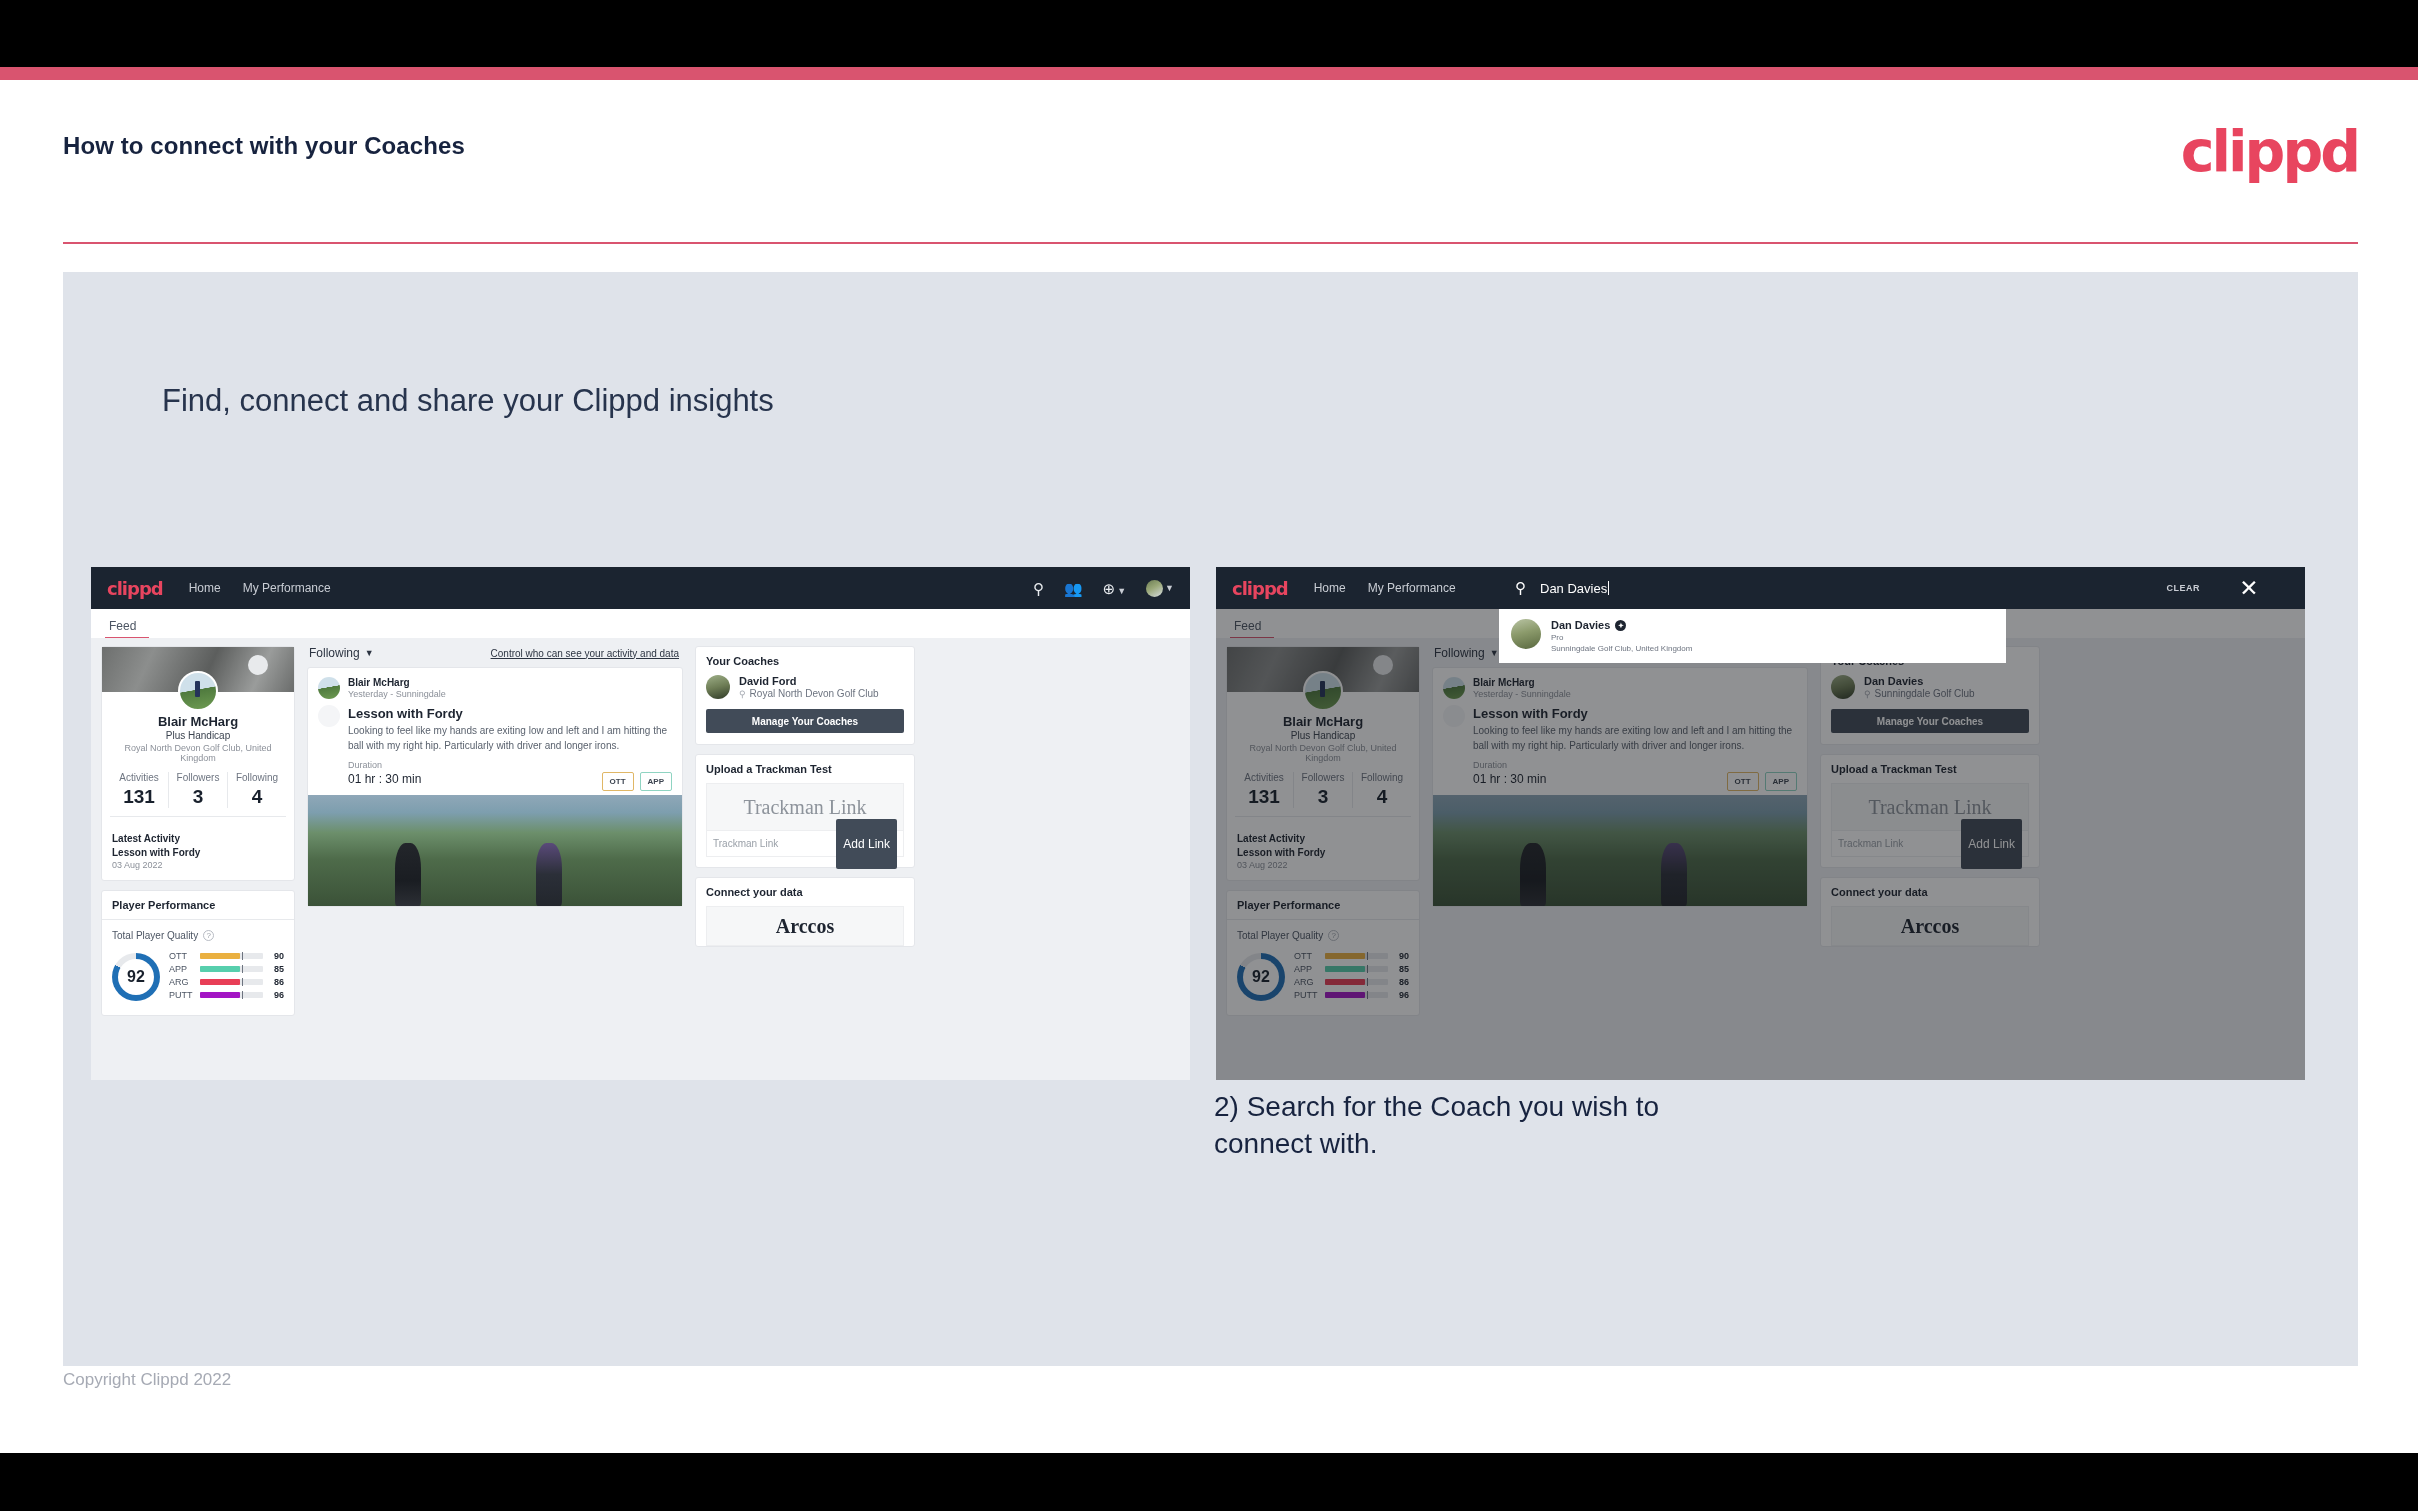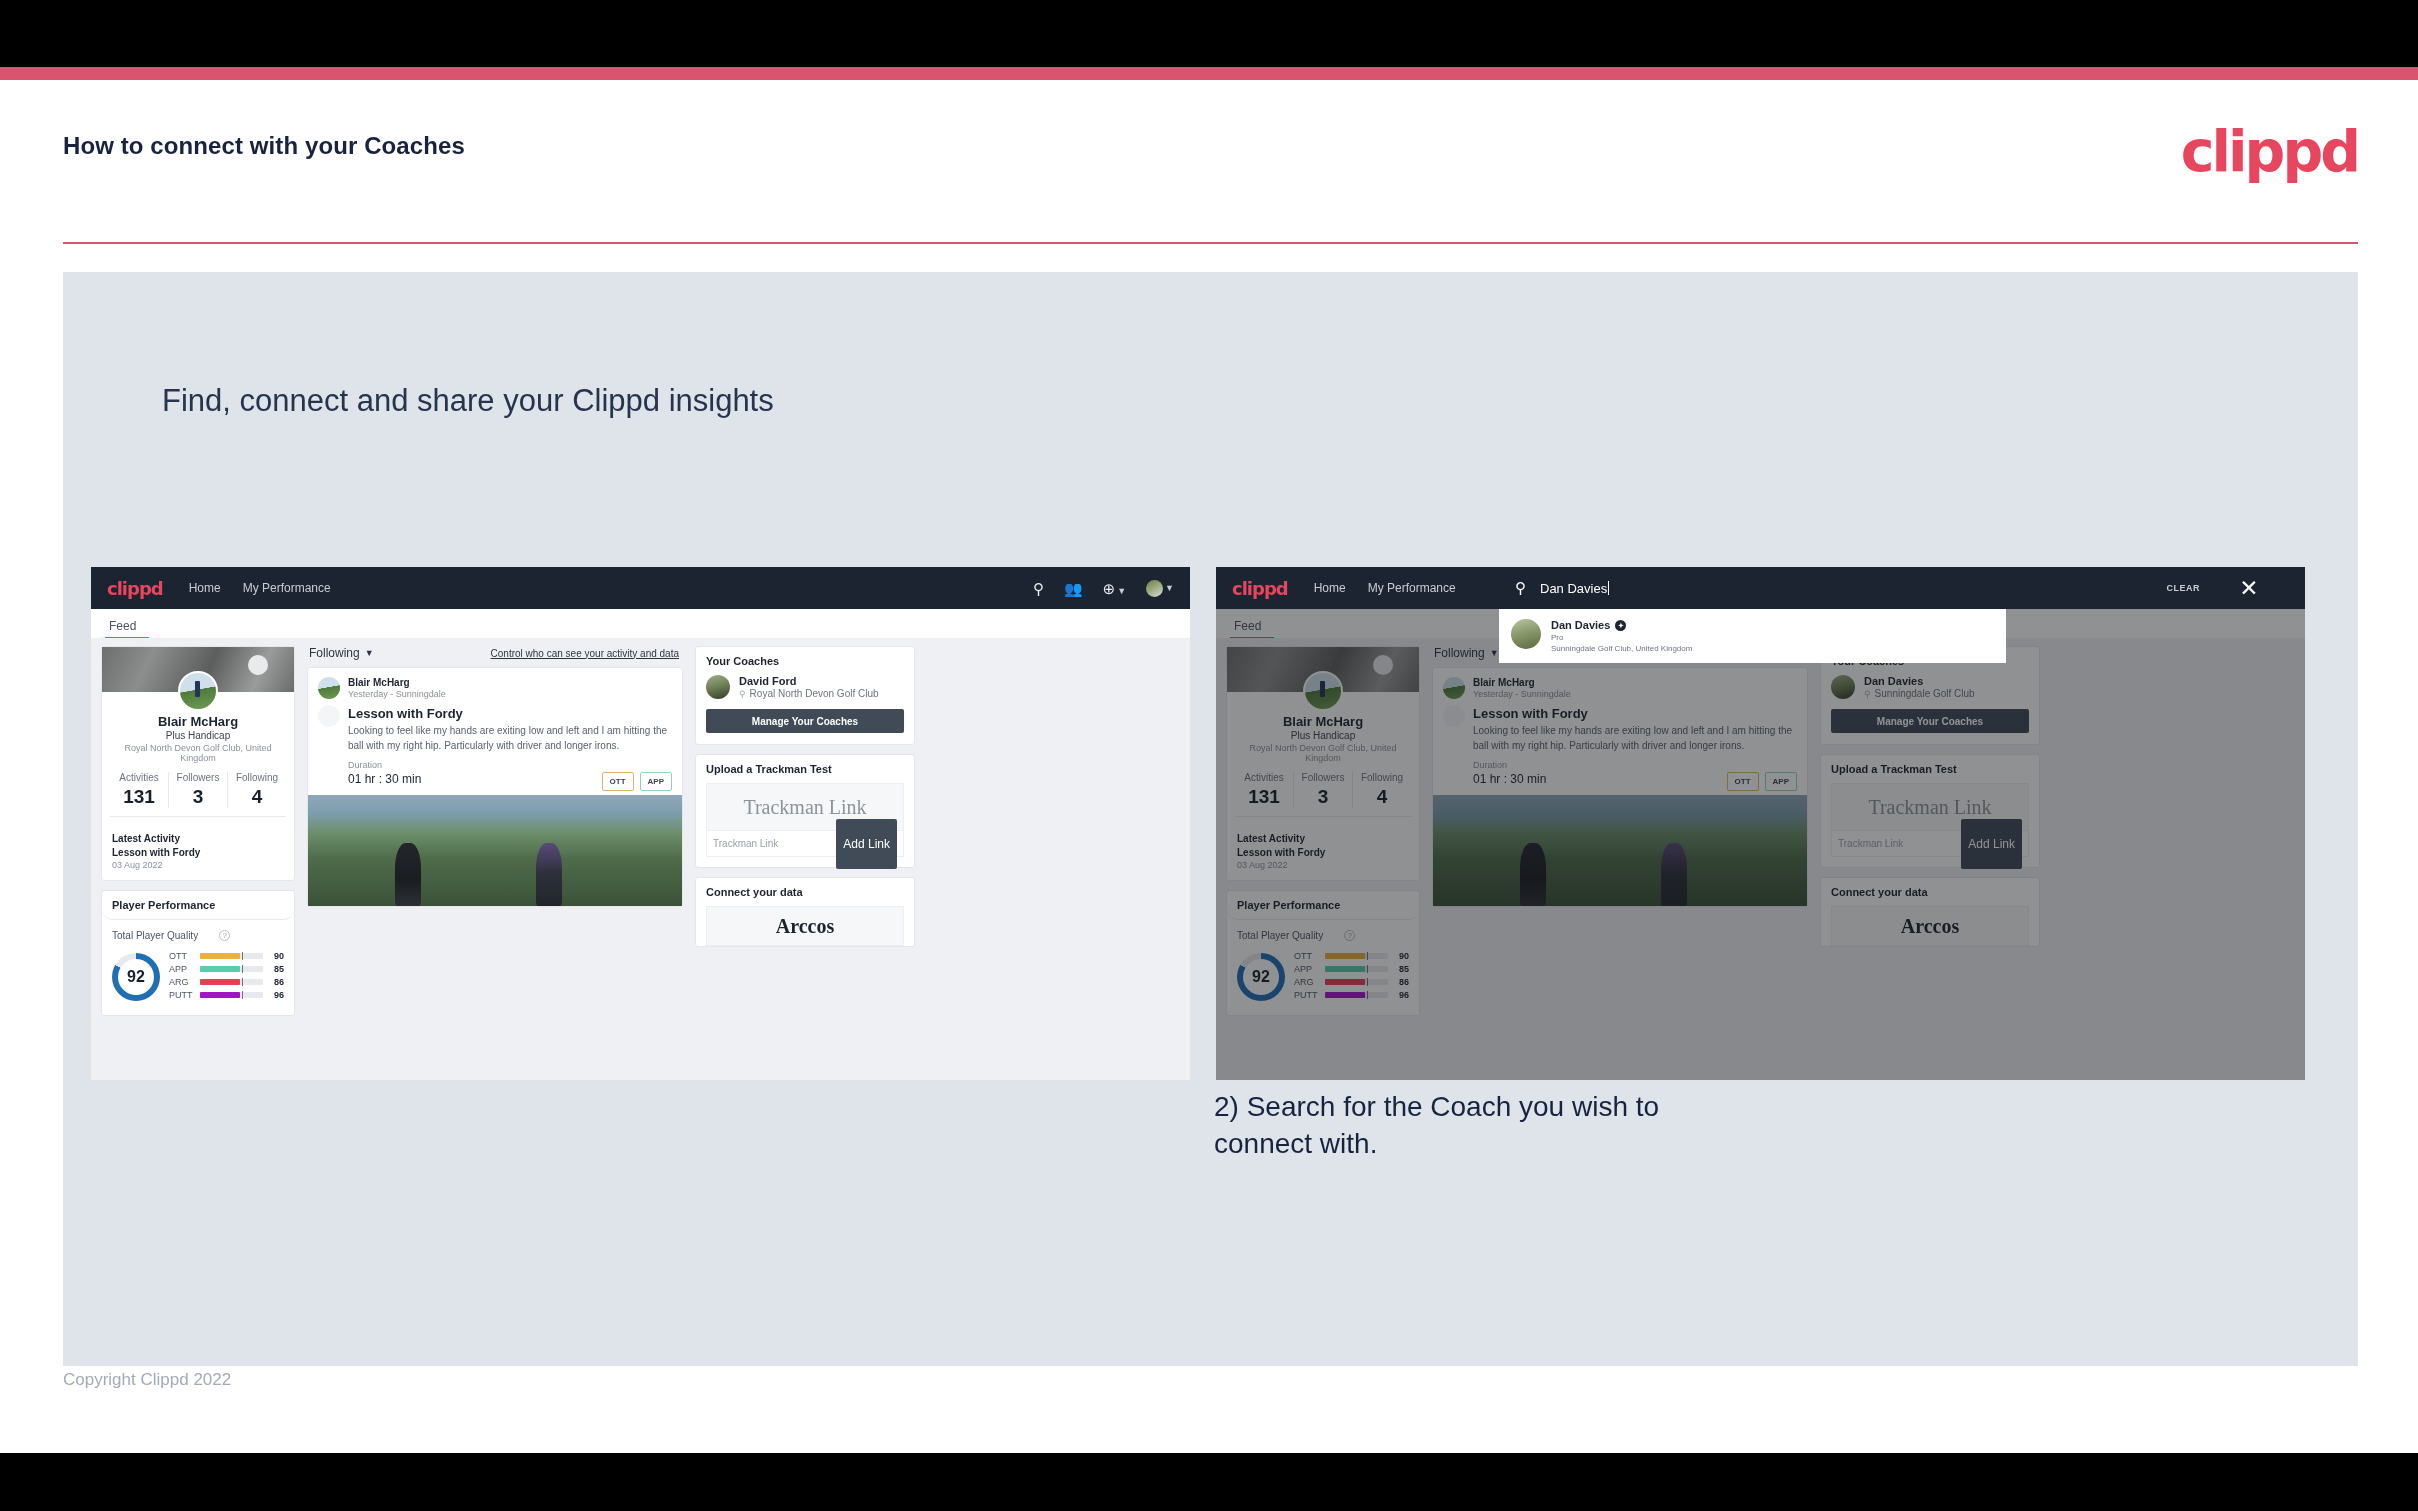--- a/index.html
+++ b/index.html
@@ -113,23 +113,23 @@
   .stat-l { font-size:10px; color:#6d7480; }
   .stat-v { font-size:19px; font-weight:700; color:#18202c; margin-top:3px; }
   .divider { height:1px; background:#e7e9ec; margin-top:8px; }
   .latest { padding:8px 10px 10px; text-align:left; }
   .lat-t { font-size:10px; font-weight:700; color:#1d2430; }
   .lat-n { font-size:10px; font-weight:700; color:#1d2430; margin-top:3px; }
   .lat-d { font-size:9px; color:#8b9099; margin-top:2px; }
 
   .perf { margin-top:9px; }
   .perf-h { padding:8px 10px; font-size:11px; font-weight:700; color:#1d2430;
-            border-bottom:1px solid #e7e9ec;border-radius:10px; }
+            border-bottom:1px solid #e7e9ec; }
   .perf-b { padding:10px 10px 12px; }
-  .tpq { font-size:10px; color:#4c5563; display:flex; align-items:center; gap:21px; }
+  .tpq { font-size:10px; color:#4c5563; display:flex; align-items:center; gap:5px; }
   .qmark { width:11px; height:11px; border-radius:50%; border:1px solid #b8bcc4;
            font-size:8px; color:#9aa0a8; text-align:center; line-height:10px; }
   .perf-row { display:flex; align-items:center; margin-top:10px; gap:9px; }
   .ring { width:48px; height:48px; border-radius:50%;
           background:conic-gradient(#1f6fb5 0deg 300deg,#e7e9ec 300deg 360deg);
           display:flex; align-items:center; justify-content:center; flex:none; }
   .ring-in { width:36px; height:36px; border-radius:50%; background:#fff;
              display:flex; align-items:center; justify-content:center;
              font-size:16px; font-weight:700; color:#18202c; }
   .bars { flex:1; }

